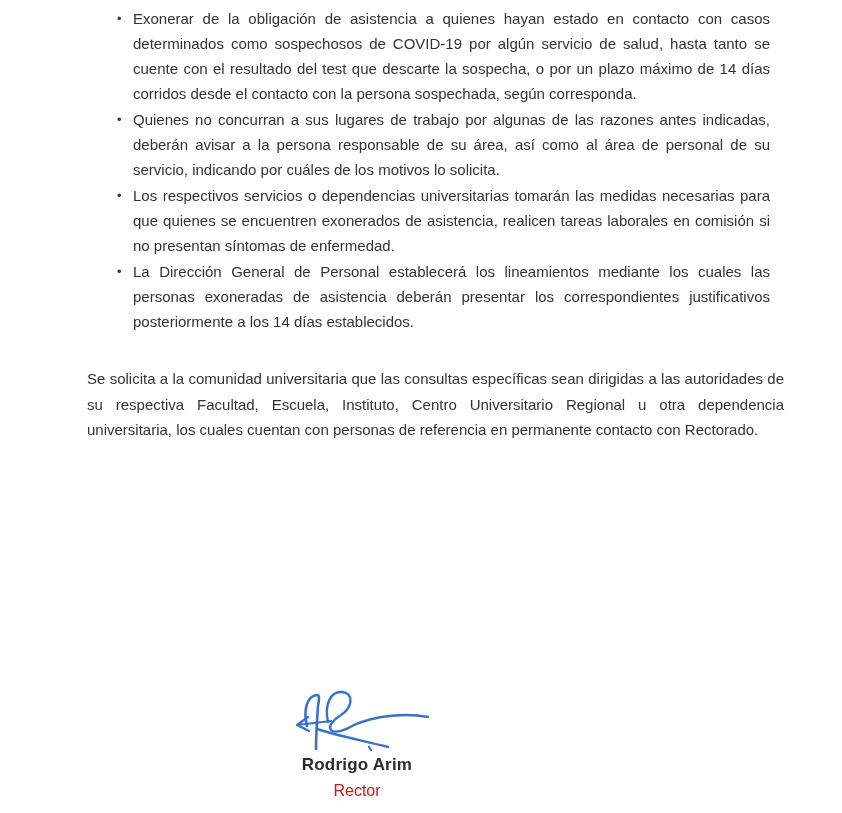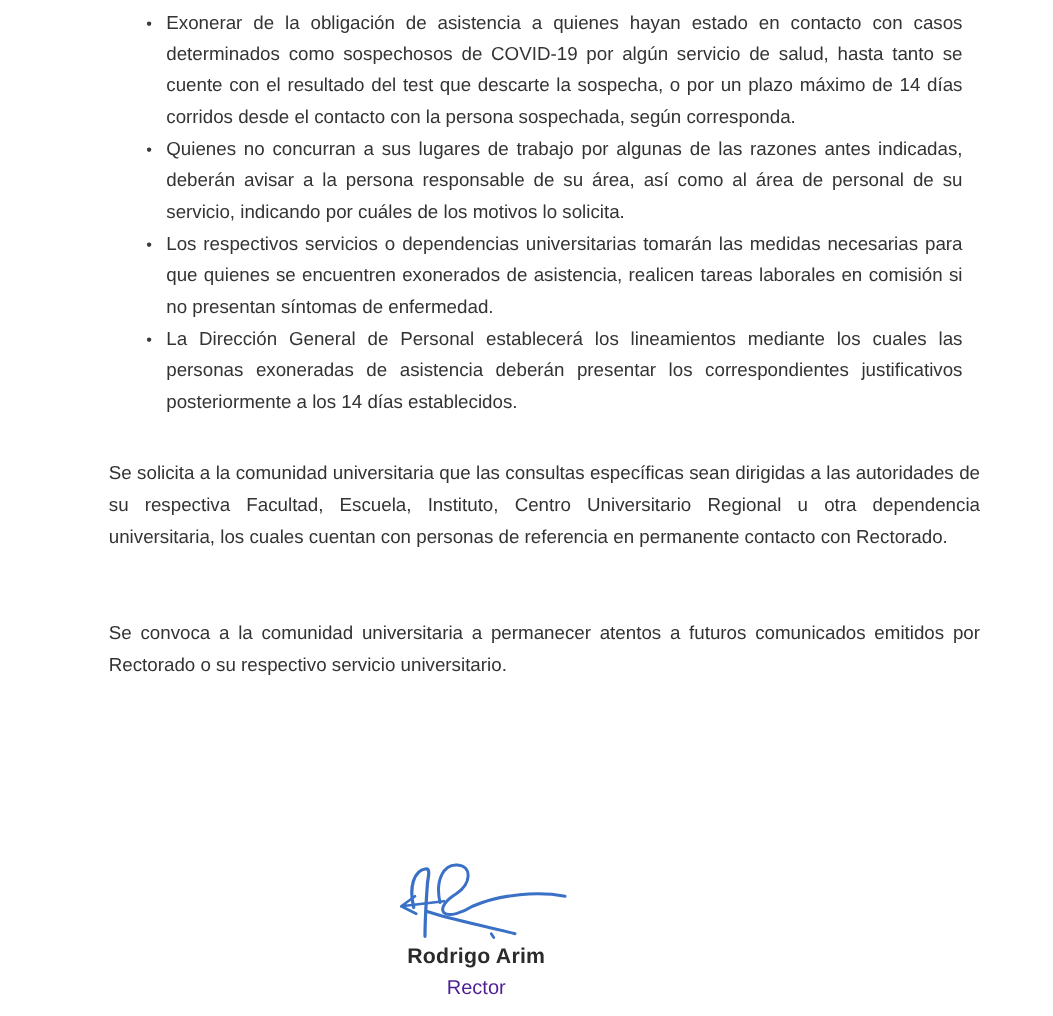--- a/index.html
+++ b/index.html
@@ -52,38 +52,37 @@
   .para-1 { top: 366px; }
   .para-2 { top: 494px; }
   .sig-block {
     position: absolute;
     left: 0;
     top: 688px;
     width: 714px;
     display: flex;
     flex-direction: column;
     align-items: center;
-    margin-left: 24px;
   }
   .sig-svg {
     width: 140px;
     height: 66px;
     margin-left: 16px;
     display: block;
   }
   .sig-name {
     font-weight: bold;
     font-size: 17px;
     color: #2b2b2b;
     margin-top: 1px;
     letter-spacing: 0.2px;
   }
   .sig-title {
     font-size: 16px;
-    color: #4c1d95;
+    color: #b91c1c;
     margin-top: 7px;
   }
 </style>
 </head>
 <body>
 
 <div class="page">
 
   <ul class="bullet-list">
     <li>
@@ -98,21 +97,20 @@
       <span class="bullet">•</span>
       <span>Los respectivos servicios o dependencias universitarias tomarán las medidas necesarias para que quienes se encuentren exonerados de asistencia, realicen tareas laborales en comisión si no presentan síntomas de enfermedad.</span>
     </li>
     <li>
       <span class="bullet">•</span>
       <span>La Dirección General de Personal establecerá los lineamientos mediante los cuales las personas exoneradas de asistencia deberán presentar los correspondientes justificativos posteriormente a los 14 días establecidos.</span>
     </li>
   </ul>
 
   <p class="para para-1">Se solicita a la comunidad universitaria que las consultas específicas sean dirigidas a las autoridades de su respectiva Facultad, Escuela, Instituto, Centro Universitario Regional u otra dependencia universitaria, los cuales cuentan con personas de referencia en permanente contacto con Rectorado.</p>
-  <p class="para para-2">Se convoca a la comunidad universitaria a permanecer atentos a futuros comunicados emitidos por Rectorado o su respectivo servicio universitario.</p>
 
   <div class="sig-block">
     <svg class="sig-svg" viewBox="0 0 140 66" fill="none" stroke-linecap="round" stroke-linejoin="round">
 
       <path d="M 12,38 C 8,22 12,8 22,7 C 25,7 24,12 23,18 C 22,32 21,48 21,61" stroke-width="2.6" stroke="#3a71c6"></path>
 
       <path d="M 33,34 C 29,16 36,3 47,4 C 59,5 58,19 46,27 C 38,32 33,38 36,42 C 40,46 51,42 59,37 C 82,27 112,25 133,29" stroke-width="2.4" stroke="#3a71c6"></path>
 
       <path d="M 13,29 L 2,37 L 14,43 M 2,37 L 36,33" stroke-width="2.2" stroke="#3a71c6"></path>
 

